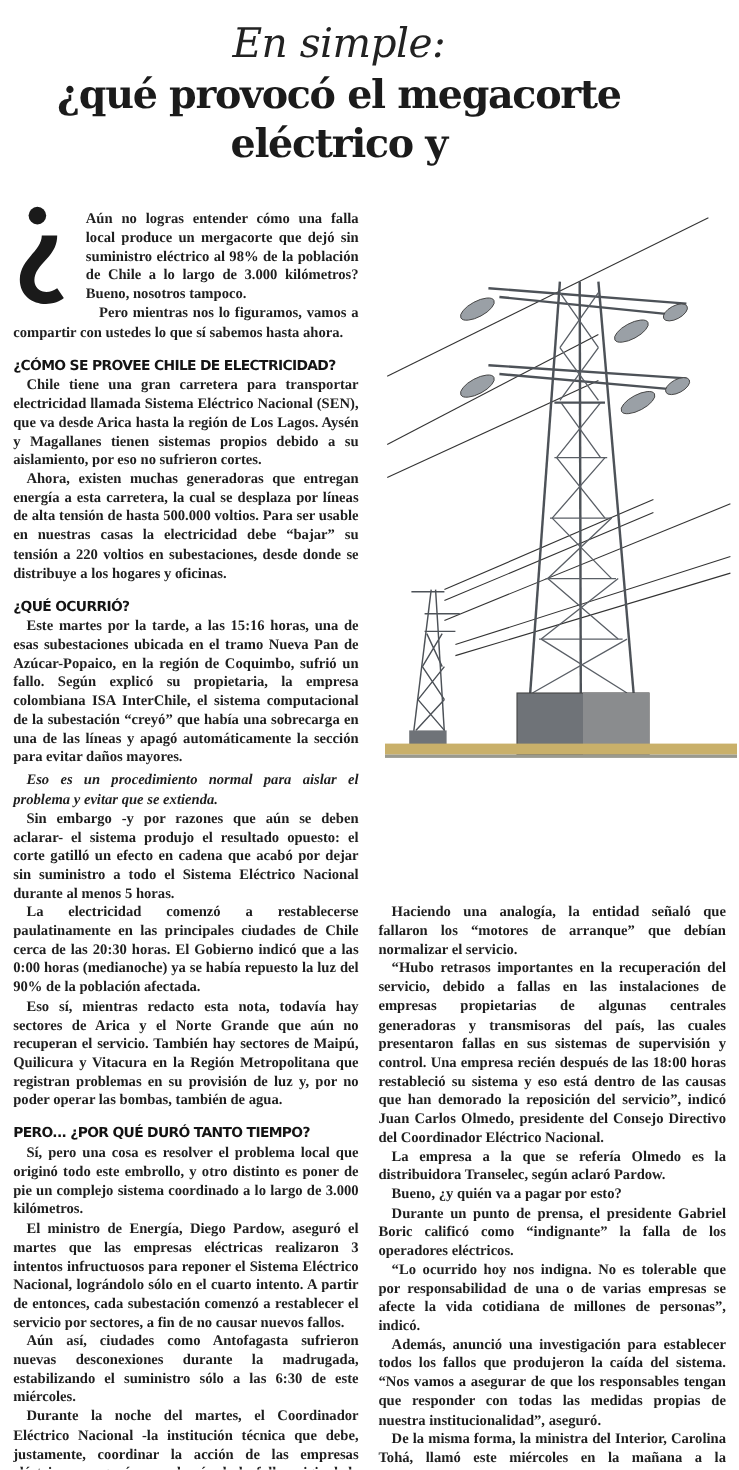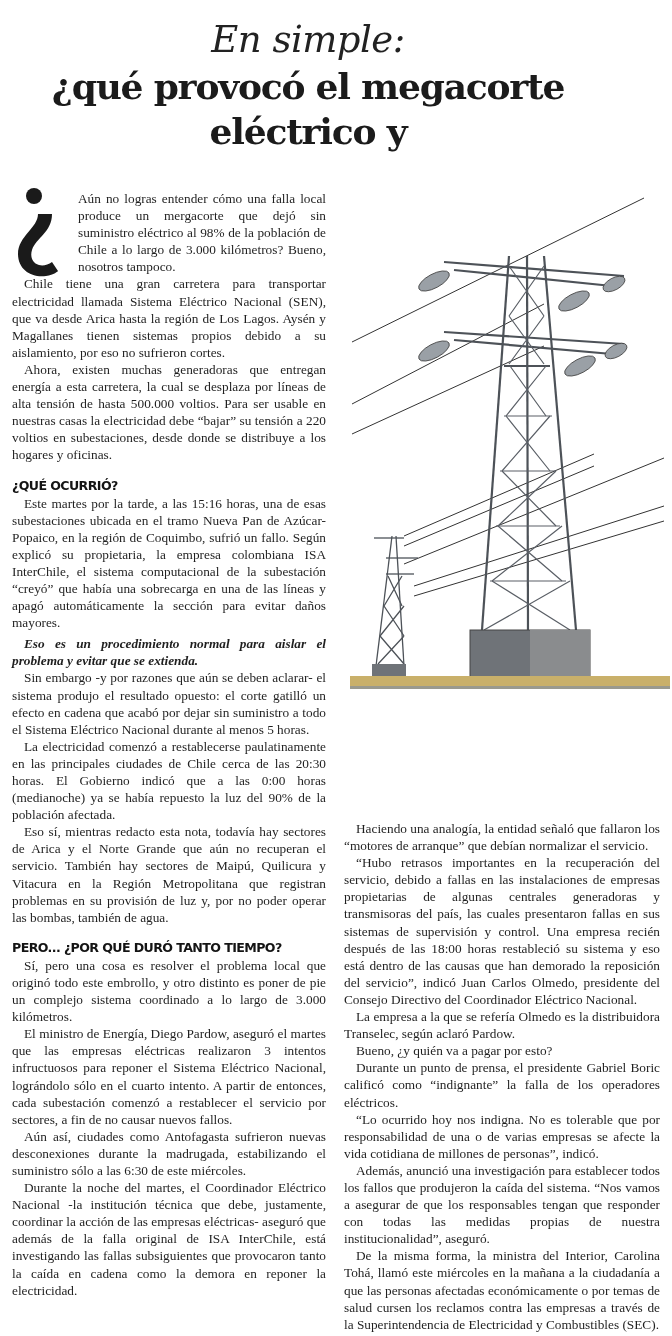--- a/index.html
+++ b/index.html
@@ -3,21 +3,21 @@
 <meta charset="utf-8">
 <style>
   html, body { margin: 0; padding: 0; background: #ffffff; }
   body { width: 672px; height: 1336px; overflow: hidden; position: relative; color: #1e1e1e; }
   .title-block { position: absolute; left: 0; top: 18px; width: 616px; text-align: center; font-family: "DejaVu Serif", serif; }
   .kicker { font-style: italic; font-size: 37px; line-height: 44px; font-weight: normal; color: #222; letter-spacing: -0.5px; }
   .headline { font-size: 36px; line-height: 45px; font-weight: bold; color: #1b1b1b; letter-spacing: -1.2px; margin-top: 2px; }
   .body-text { font-family: "Liberation Serif", serif; font-size: 13.3px; line-height: 17.1px; text-align: justify; color: #1f1f1f; }
   .col-left { position: absolute; left: 12px; top: 190px; width: 314px; }
   .col-right { position: absolute; left: 344px; top: 820px; width: 316px; }
-  p { margin: 0; text-indent: 12px; }
+  p { margin: 0; text-indent: 12px; font-weight: bold; }
   .intro { position: relative; }
   .dropcap { position: absolute; left: 0; top: -4px; width: 56px; height: 96px; }
   .intro p.first { padding-left: 66px; text-indent: 0; }
   .intro p.cont { text-indent: 78px; }
   h2.section { font-family: "DejaVu Sans", sans-serif; font-weight: bold; font-size: 12.6px; letter-spacing: -0.6px; margin: 14px 0 1px 0; color: #141414; line-height: 16px; }
   .bold-lead { font-weight: bold; text-indent: 12px; margin-top: 4px; font-style: italic; }
   .illustration { position: absolute; left: 344px; top: 186px; width: 326px; height: 614px; }
 </style>
 </head>
 <body>
@@ -29,22 +29,24 @@
   </div>
 </div>
 
 <div class="col-left body-text">
   <div class="intro">
     <svg class="dropcap" viewBox="0 0 56 96">
       <circle cx="22" cy="10" r="8" fill="#1a1a1a"></circle>
       <path d="M26 28 C26 42, 6 50, 6 68 C6 84, 20 92, 34 90 C42 89, 46 85, 46 85 L40 76 C36 79, 31 80, 27 79 C20 77, 18 70, 20 64 C24 52, 40 46, 40 28 Z" fill="#1a1a1a"></path>
     </svg>
     <p class="first">Aún no logras entender cómo una falla local produce un mergacorte que dejó sin suministro eléctrico al 98% de la población de Chile a lo largo de 3.000 kilómetros? Bueno, nosotros tampoco.</p>
+    <p class="cont">Pero mientras nos lo figuramos, vamos a compartir con ustedes lo que sí sabemos hasta ahora.</p>
   </div>
 
+  <h2 class="section">¿CÓMO SE PROVEE CHILE DE ELECTRICIDAD?</h2>
   <p>Chile tiene una gran carretera para transportar electricidad llamada Sistema Eléctrico Nacional (SEN), que va desde Arica hasta la región de Los Lagos. Aysén y Magallanes tienen sistemas propios debido a su aislamiento, por eso no sufrieron cortes.</p>
   <p>Ahora, existen muchas generadoras que entregan energía a esta carretera, la cual se desplaza por líneas de alta tensión de hasta 500.000 voltios. Para ser usable en nuestras casas la electricidad debe “bajar” su tensión a 220 voltios en subestaciones, desde donde se distribuye a los hogares y oficinas.</p>
 
   <h2 class="section">¿QUÉ OCURRIÓ?</h2>
   <p>Este martes por la tarde, a las 15:16 horas, una de esas subestaciones ubicada en el tramo Nueva Pan de Azúcar-Popaico, en la región de Coquimbo, sufrió un fallo. Según explicó su propietaria, la empresa colombiana ISA InterChile, el sistema computacional de la subestación “creyó” que había una sobrecarga en una de las líneas y apagó automáticamente la sección para evitar daños mayores.</p>
   <p class="bold-lead">Eso es un procedimiento normal para aislar el problema y evitar que se extienda.</p>
   <p>Sin embargo -y por razones que aún se deben aclarar- el sistema produjo el resultado opuesto: el corte gatilló un efecto en cadena que acabó por dejar sin suministro a todo el Sistema Eléctrico Nacional durante al menos 5 horas.</p>
   <p>La electricidad comenzó a restablecerse paulatinamente en las principales ciudades de Chile cerca de las 20:30 horas. El Gobierno indicó que a las 0:00 horas (medianoche) ya se había repuesto la luz del 90% de la población afectada.</p>
   <p>Eso sí, mientras redacto esta nota, todavía hay sectores de Arica y el Norte Grande que aún no recuperan el servicio. También hay sectores de Maipú, Quilicura y Vitacura en la Región Metropolitana que registran problemas en su provisión de luz y, por no poder operar las bombas, también de agua.</p>
 

